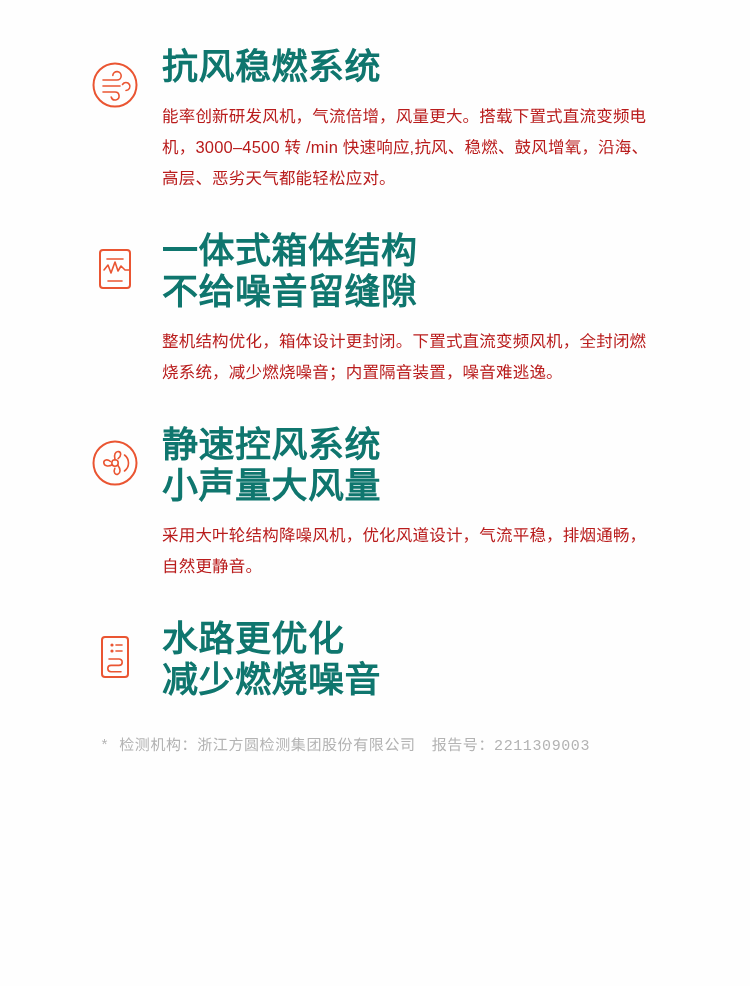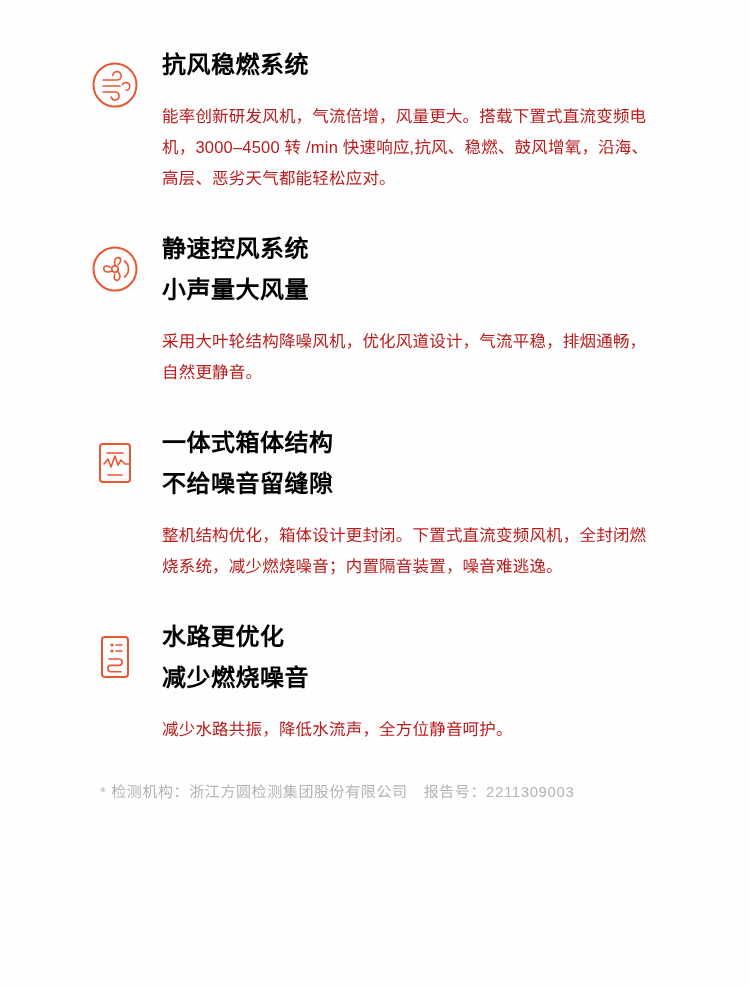--- a/index.html
+++ b/index.html
@@ -40,45 +40,45 @@
     width: 54px;
     height: 54px;
     display: block;
   }
   .feature-body {
     flex: 1 1 auto;
     padding-top: 2px;
     min-width: 0;
   }
   .headline {
-    font-size: 24px;
+    font-size: 36px;
     line-height: 41px;
     font-weight: bold;
-    color: #000000;
+    color: #0f766e;
     letter-spacing: 0.5px;
-    font-family: Liberation Mono, monospace;
   }
   .headline .line2 {
     display: block;
   }
   .desc {
     margin-top: 14px;
     font-size: 16.5px;
     line-height: 31px;
     color: #b91c1c;
     letter-spacing: 0.2px;
     max-width: 492px;
   }
   .footnote {
     margin-top: 24px;
     padding: 0 72px 0 100px;
     font-size: 15px;
     color: #b3b3b3;
     letter-spacing: 0.6px;
     line-height: 26px;
+    font-family: Liberation Mono, monospace;
   }
   .footnote .gap {
     display: inline-block;
     width: 16px;
   }
   
   .stroke {
     fill: none;
     stroke: #ea5532;
     stroke-width: 2;
@@ -118,20 +118,40 @@
         <span>抗风稳燃系统</span>
       </div>
       <div class="desc">能率创新研发风机，气流倍增，风量更大。搭载下置式直流变频电机，3000–4500 转 /min 快速响应,抗风、稳燃、鼓风增氧，沿海、高层、恶劣天气都能轻松应对。</div>
     </div>
   </div>
 
   <div class="feature">
     <div class="icon-wrap">
       <span class="icon-box">
         <svg viewBox="0 0 54 54" width="54" height="54" aria-hidden="true">
+          <rect class="stroke" x="12" y="8" width="30" height="38" rx="3"></rect>
+          <path class="stroke-thin" d="M19 17 h16"></path>
+          <path class="stroke-thin" d="M16 28 l4 -5 l3 8 l4 -11 l3 9 l3 -5 l4 4 h5"></path>
+          <path class="stroke-thin" d="M20 39 h14"></path>
+        </svg>
+      </span>
+    </div>
+    <div class="feature-body">
+      <div class="headline">
+        <span>一体式箱体结构</span>
+        <span class="line2">不给噪音留缝隙</span>
+      </div>
+      <div class="desc">整机结构优化，箱体设计更封闭。下置式直流变频风机，全封闭燃烧系统，减少燃烧噪音；内置隔音装置，噪音难逃逸。</div>
+    </div>
+  </div>
+
+  <div class="feature">
+    <div class="icon-wrap">
+      <span class="icon-box">
+        <svg viewBox="0 0 54 54" width="54" height="54" aria-hidden="true">
           <circle class="stroke" cx="27" cy="27" r="21.5"></circle>
           <circle class="stroke-thin" cx="27" cy="27" r="3.2"></circle>
           <path class="stroke-thin" d="M27 23.8 c-1.5 -5 0.5 -8.6 3.5 -8.2 c2.7 0.4 3.2 4.3 -0.4 7"></path>
           <path class="stroke-thin" d="M24.4 28.8 c-4.6 2.3 -8.4 0.9 -8.6 -2.1 c-0.2 -2.7 3.5 -4.1 6.6 -1.2"></path>
           <path class="stroke-thin" d="M29.8 29.2 c3.2 3.9 2.8 7.9 0 9 c-2.5 1 -4.8 -2.1 -3 -5.9"></path>
           <path class="stroke-thin" d="M36.5 19 a10 10 0 0 1 0 16"></path>
         </svg>
       </span>
     </div>
     <div class="feature-body">
@@ -140,55 +160,34 @@
         <span class="line2">小声量大风量</span>
       </div>
       <div class="desc">采用大叶轮结构降噪风机，优化风道设计，气流平稳，排烟通畅，自然更静音。</div>
     </div>
   </div>
 
   <div class="feature">
     <div class="icon-wrap">
       <span class="icon-box">
         <svg viewBox="0 0 54 54" width="54" height="54" aria-hidden="true">
-          <rect class="stroke" x="12" y="8" width="30" height="38" rx="3"></rect>
-          <path class="stroke-thin" d="M19 17 h16"></path>
-          <path class="stroke-thin" d="M16 28 l4 -5 l3 8 l4 -11 l3 9 l3 -5 l4 4 h5"></path>
-          <path class="stroke-thin" d="M20 39 h14"></path>
-        </svg>
-      </span>
-    </div>
-    <div class="feature-body">
-      <div class="headline">
-        <span>一体式箱体结构</span>
-        <span class="line2">不给噪音留缝隙</span>
-      </div>
-      <div class="desc">整机结构优化，箱体设计更封闭。下置式直流变频风机，全封闭燃烧系统，减少燃烧噪音；内置隔音装置，噪音难逃逸。</div>
-    </div>
-  </div>
-
-  <div class="feature">
-    <div class="icon-wrap">
-      <span class="icon-box">
-        <svg viewBox="0 0 54 54" width="54" height="54" aria-hidden="true">
           <rect class="stroke" x="14" y="7" width="26" height="40" rx="3"></rect>
           <circle class="fill-o" cx="24" cy="15" r="1.6"></circle>
           <path class="stroke-thin" d="M28 15 h6"></path>
           <circle class="fill-o" cx="24" cy="21" r="1.6"></circle>
           <path class="stroke-thin" d="M28 21 h6"></path>
           <path class="stroke-thin" d="M21 29 h10 a3.2 3.2 0 0 1 0 6.4 h-8 a3.2 3.2 0 0 0 0 6.4 h10"></path>
         </svg>
       </span>
     </div>
     <div class="feature-body">
       <div class="headline">
         <span>水路更优化</span>
         <span class="line2">减少燃烧噪音</span>
       </div>
-      <div class="desc">减少水路共振，降低水流声，全方位静音呵护。</div>
     </div>
   </div>
 
   <div class="footnote">
     <span>* 检测机构：</span><span>浙江方圆检测集团股份有限公司</span><span class="gap"></span><span>报告号：</span><span>2211309003</span>
   </div>
 
 </div>
 
 </body></html>

